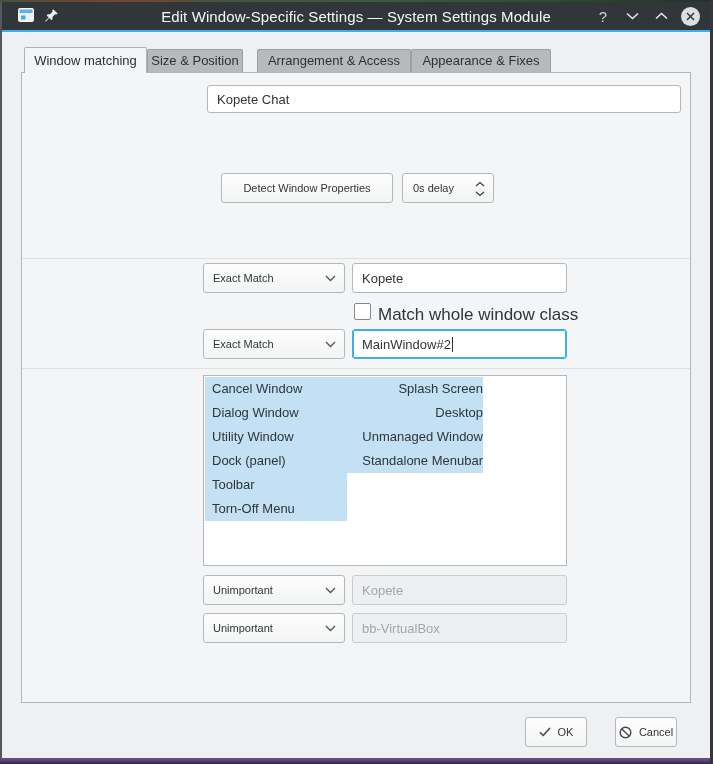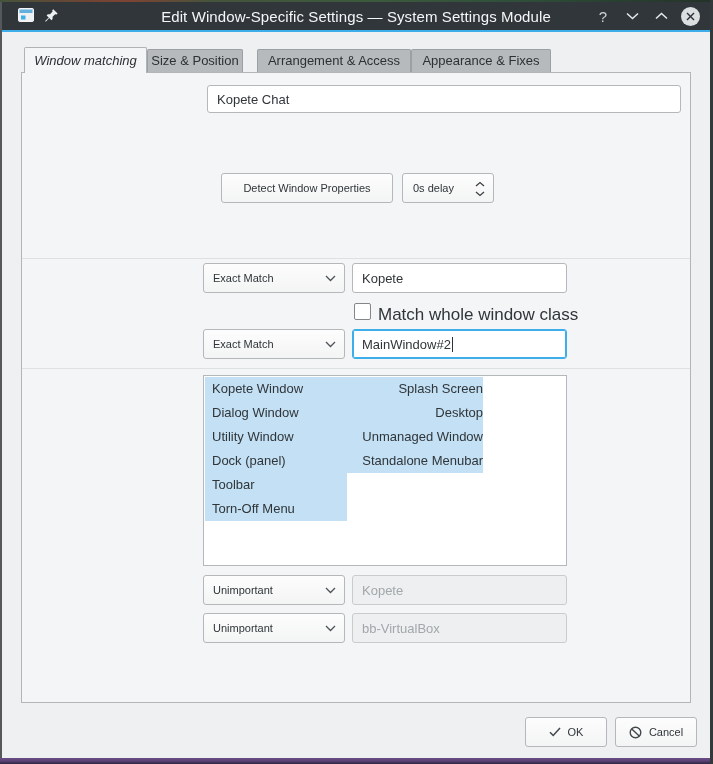--- a/index.html
+++ b/index.html
@@ -104,21 +104,21 @@
     background:#ffffff; border:1px solid #b4b8ba; z-index:2; overflow:hidden;
   }
   .lcol { position:absolute; top:1px; width:142px; }
   .lcol1 { left:1px; } .lcol2 { left:137px;text-align:right; }
   .litem {
     height:24px; line-height:24px; padding-left:7px;
     font-size:13px; color:#2f3539; background:#c3e0f4; white-space:nowrap;
   }
 
   
-  .dlg-btn { width:82px; height:30px;text-align:right; }
+  .dlg-btn { width:62px; height:30px;text-align:right; }
   .icon-inline { display:flex; align-items:center; }
 </style>
 </head>
 <body>
 
 <div class="desktop-top"></div>
 <div class="desktop-bottom"></div>
 <div class="desktop-right"></div>
 
 <div class="window">
@@ -156,21 +156,21 @@
           <svg width="9" height="9" viewBox="0 0 9 9">
             <line x1="1" y1="1" x2="8" y2="8" stroke="#2c3338" stroke-width="1.4"></line>
             <line x1="8" y1="1" x2="1" y2="8" stroke="#2c3338" stroke-width="1.4"></line>
           </svg>
         </span>
       </div>
     </div>
   </div>
   <div class="titlebar-accent"></div>
 
-  <div class="tab tab-active" style="left:22px;  width:123px;font-style:italic;">Window matching</div>
+  <div class="tab tab-active" style="left:22px;  width:123px;">Window matching</div>
   <div class="tab tab-inactive" style="left:145px; width:96px;">Size &amp; Position</div>
   <div class="tab tab-inactive" style="left:255px; width:154px;">Arrangement &amp; Access</div>
   <div class="tab tab-inactive" style="left:409px; width:140px;">Appearance &amp; Fixes</div>
 
   <div class="frame"></div>
 
   <div class="flabel" style="left:19px; top:76px; width:179px; line-height:28px;">Description:</div>
   <div class="tinput" style="left:205px; top:83px; width:474px; height:28px;">Kopete Chat</div>
 
   <div class="btn" style="left:219px; top:171px; width:172px; height:30px;">
@@ -205,21 +205,21 @@
       <polyline points="1,1 5.5,5.5 10,1" fill="none" stroke="#4d5357" stroke-width="1.3"></polyline>
     </svg>
   </div>
   <div class="tinput focused" style="left:350px; top:327px; width:215px; height:30px; line-height:30px;"><span>MainWindow#2</span><span class="caret"></span></div>
 
   <div class="separator" style="top:366px;"></div>
 
   <div class="flabel" style="left:19px; top:378px; width:175px; line-height:18px;">Window types:</div>
   <div class="listbox">
     <div class="lcol lcol1">
-      <div class="litem">Kopete Window</div>
+      <div class="litem">Cancel Window</div>
       <div class="litem">Dialog Window</div>
       <div class="litem">Utility Window</div>
       <div class="litem">Dock (panel)</div>
       <div class="litem">Toolbar</div>
       <div class="litem">Torn-Off Menu</div>
     </div>
     <div class="lcol lcol2">
       <div class="litem">Splash Screen</div>
       <div class="litem">Desktop</div>
       <div class="litem">Unmanaged Window</div>

